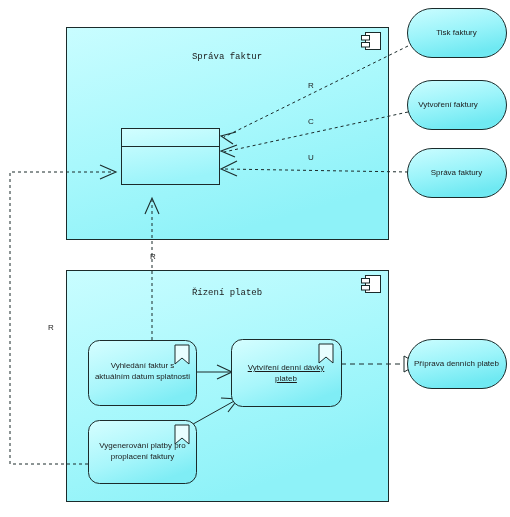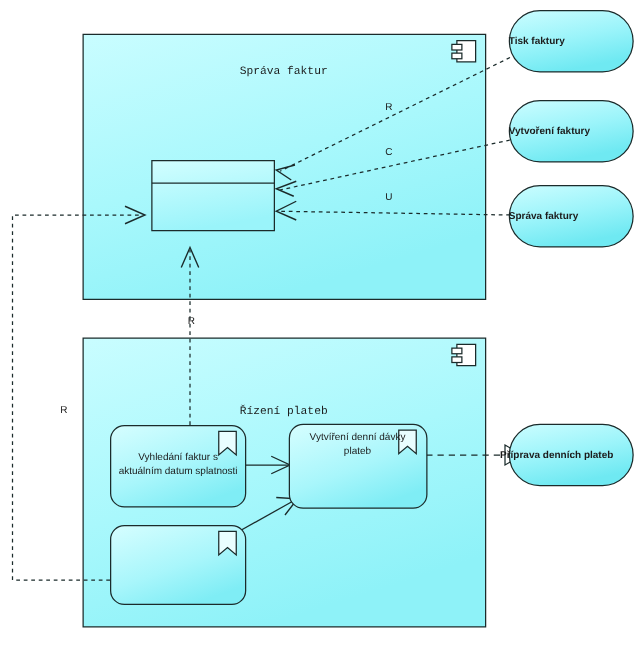--- a/index.html
+++ b/index.html
@@ -43,22 +43,22 @@
     font-size: 8px;
     text-align: center;
     line-height: 11px;
   }
   .edge-lbl {
     font-size: 8px;
     text-align: center;
   }
   .uc-lbl {
     font-size: 8px;
+    text-align: center;
     line-height: 10px;
-    font-weight: bold;
   }
 </style>
 </head>
 <body>
 
 <div id="diagram-root">
 
   <svg id="diagram-svg" viewBox="0 0 510 517">
     <defs>
       <linearGradient id="gradPkg" x1="0" y1="0" x2="0.45" y2="1">
@@ -170,29 +170,31 @@
     <g>
       <rect x="407.5" y="148.5" width="99" height="49" rx="24.5" ry="24.5" fill="url(#gradUC)" stroke="#1b2b2b" stroke-width="1"></rect>
     </g>
     <g>
       <rect x="407.5" y="339.5" width="99" height="49" rx="24.5" ry="24.5" fill="url(#gradUC)" stroke="#1b2b2b" stroke-width="1"></rect>
     </g>
   </svg>
 
   <div class="lbl pkg-title" style="left:66px; top:52px; width:322px;">Správa faktur</div>
 
-  <div class="lbl pkg-title" style="left:66px; top:288px; width:322px;margin-top:36px;">Řízení plateb</div>
+  <div class="lbl pkg-title" style="left:66px; top:288px; width:322px;">Řízení plateb</div>
 
 
   <div class="lbl node-title" style="left:82px; top:360px; width:121px;">Vyhledání faktur s
 aktuálním datum splatnosti</div>
 
-  <div class="lbl node-title" style="left:231px; top:344px; width:110px;">Vytvíření denní dávky
+  <div class="lbl node-title" style="left:231px; top:362px; width:110px;text-decoration:underline;">Vytvíření denní dávky
 plateb</div>
 
+  <div class="lbl node-title" style="left:85px; top:440px; width:115px;">Vygenerování platby pro
+proplacení faktury</div>
 
   <div class="lbl uc-lbl" style="left:407px; top:28px; width:99px;">Tisk faktury</div>
 
   <div class="lbl uc-lbl" style="left:407px; top:100px; width:82px;">Vytvoření faktury</div>
 
   <div class="lbl uc-lbl" style="left:407px; top:168px; width:99px;">Správa faktury</div>
 
   <div class="lbl uc-lbl" style="left:400px; top:359px; width:113px;">Příprava denních plateb</div>
 
   <div class="lbl edge-lbl" style="left:305px; top:81px; width:12px;">R</div>

